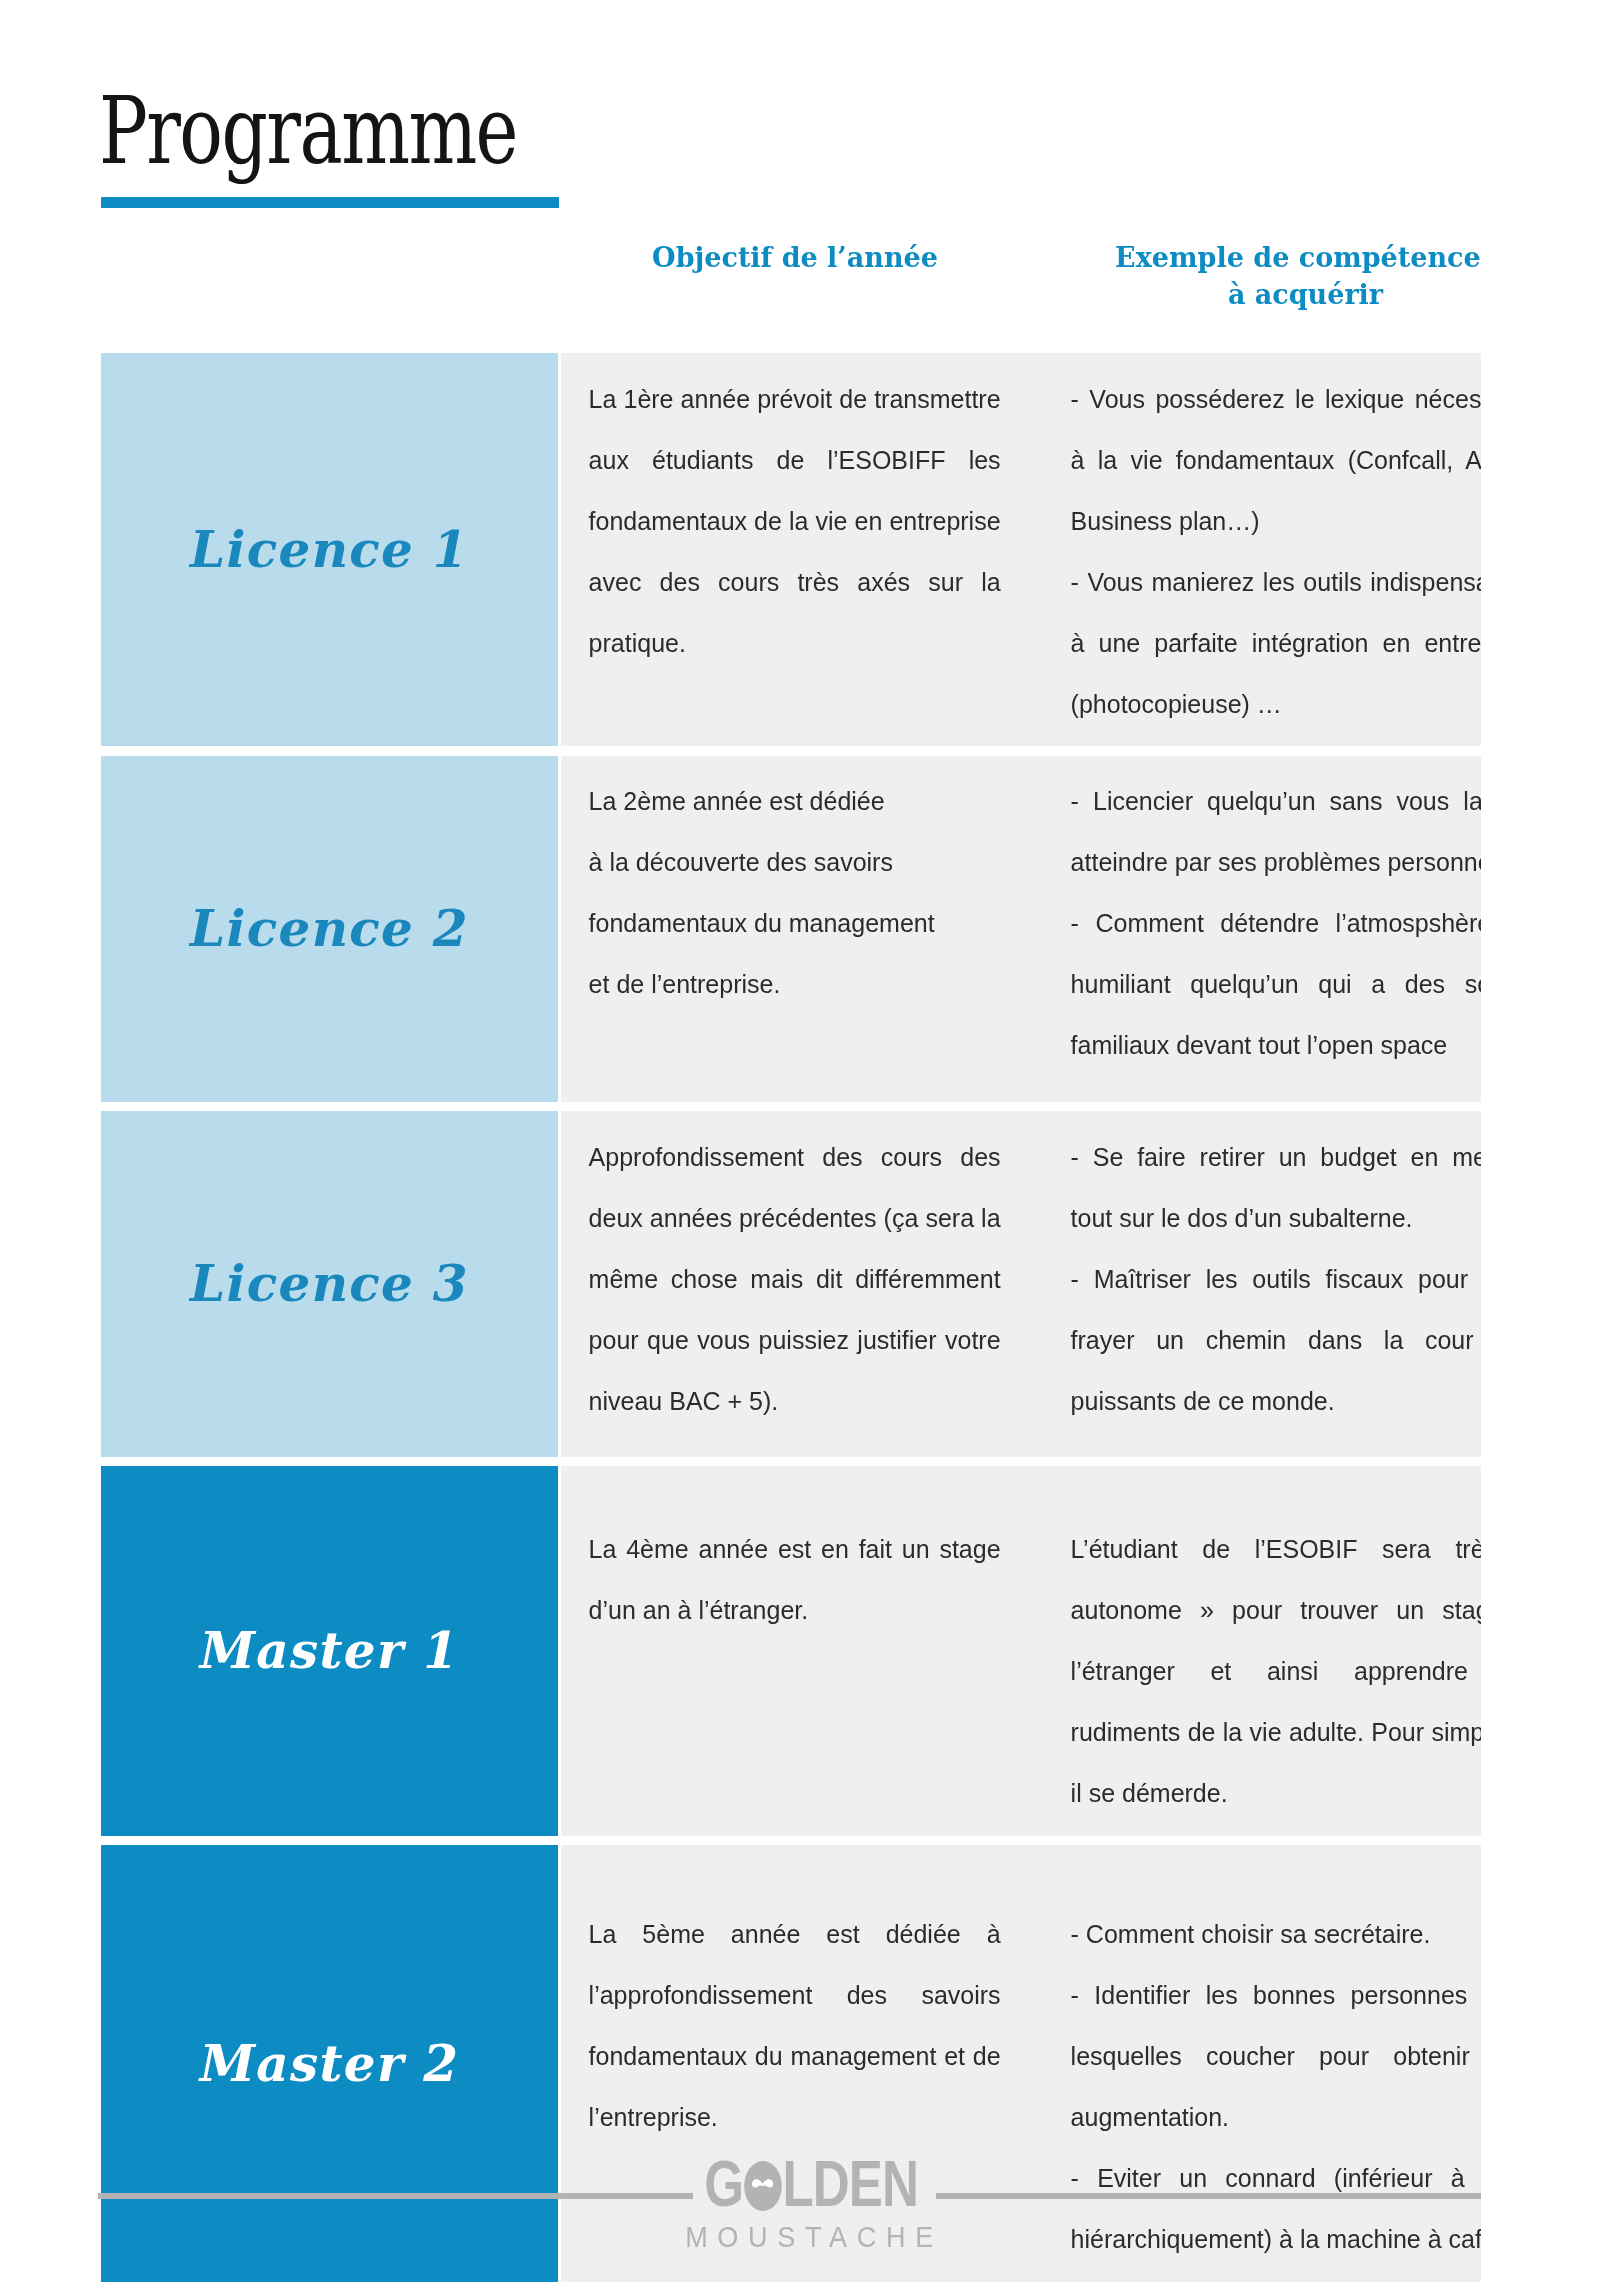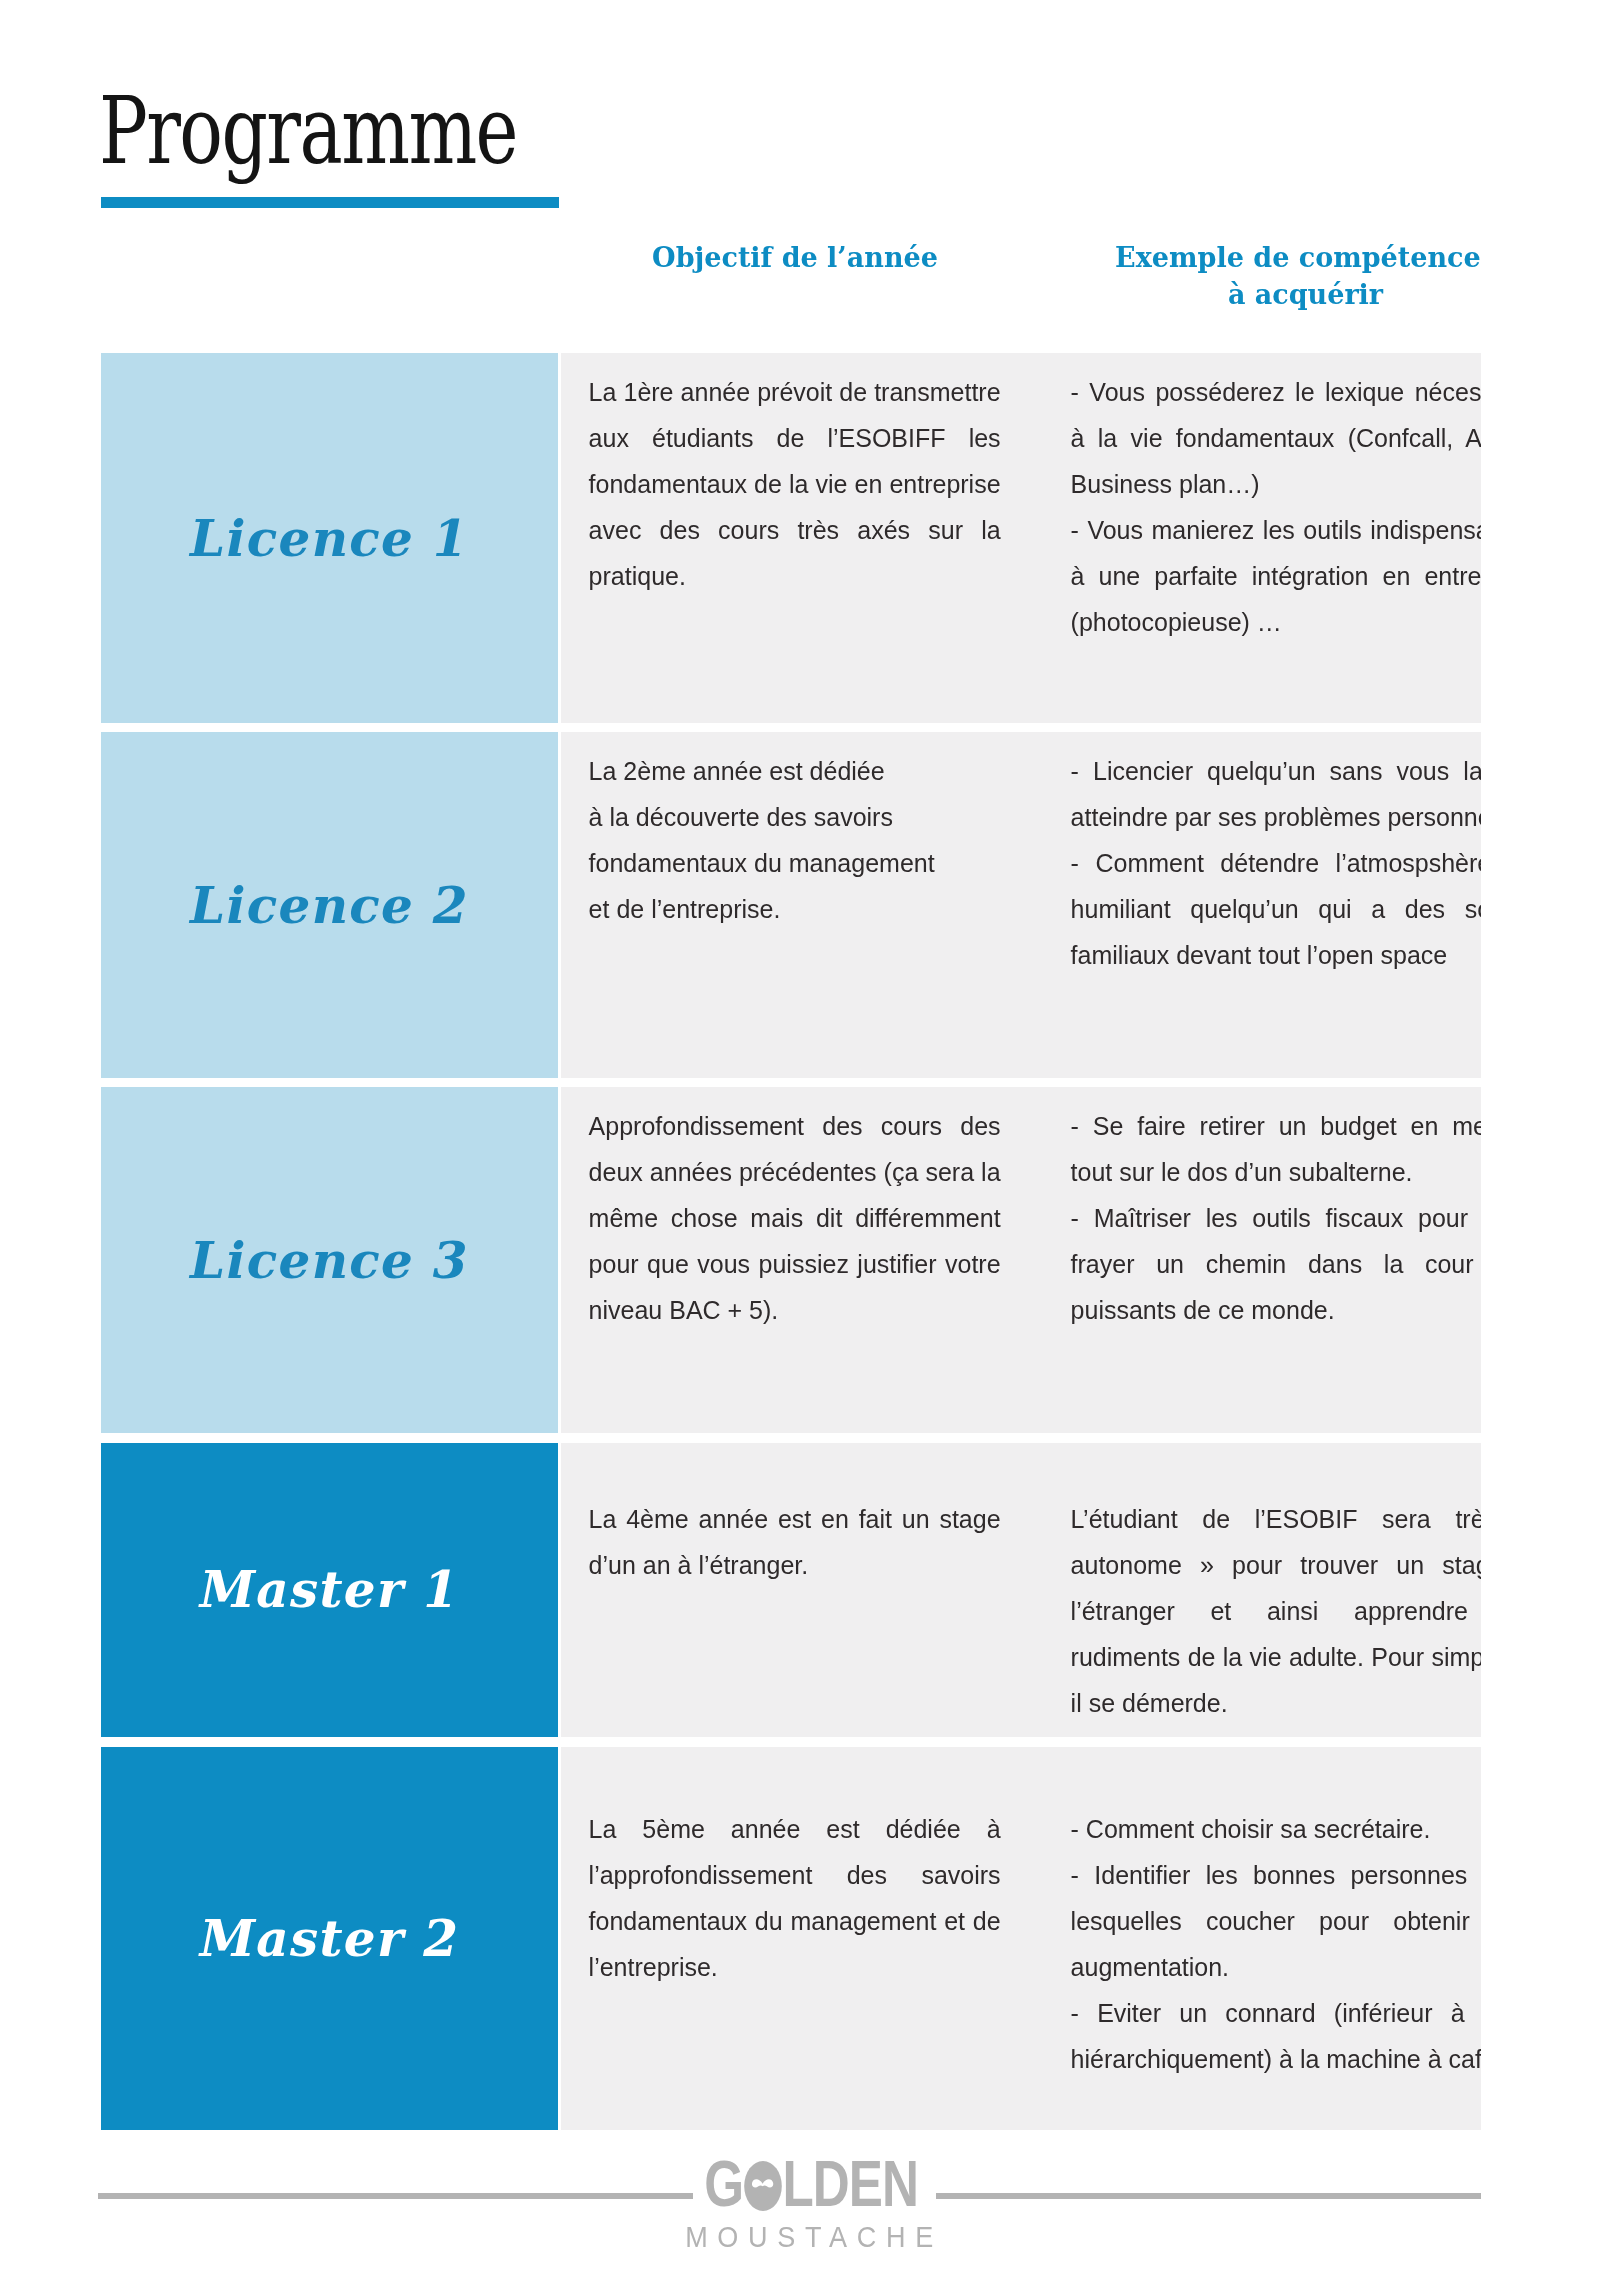--- a/index.html
+++ b/index.html
@@ -72,21 +72,21 @@
   .row-content{
     flex:1;
     background:var(--content-bg,#f0eff0);
     display:flex;
     gap:70px;
     padding:15.7px 20px 11.8px 28px;
     box-sizing:border-box;
   }
   .cell{
     font-size:25px;
-    line-height:46px;
+    line-height:61px;
     color:var(--body-text,#2e2a2b);
     text-align:justify;
     white-space:pre-line;
   }
   .cell-objectif{ width:412px; flex:0 0 412px; }
   .cell-competences{ width:465px; flex:0 0 465px; }
   .row.r1{ min-height:370px; }
   .row.r2{ min-height:346px; }
   .row.r3{ min-height:346px; }
   .row.r4{ min-height:290px; }

